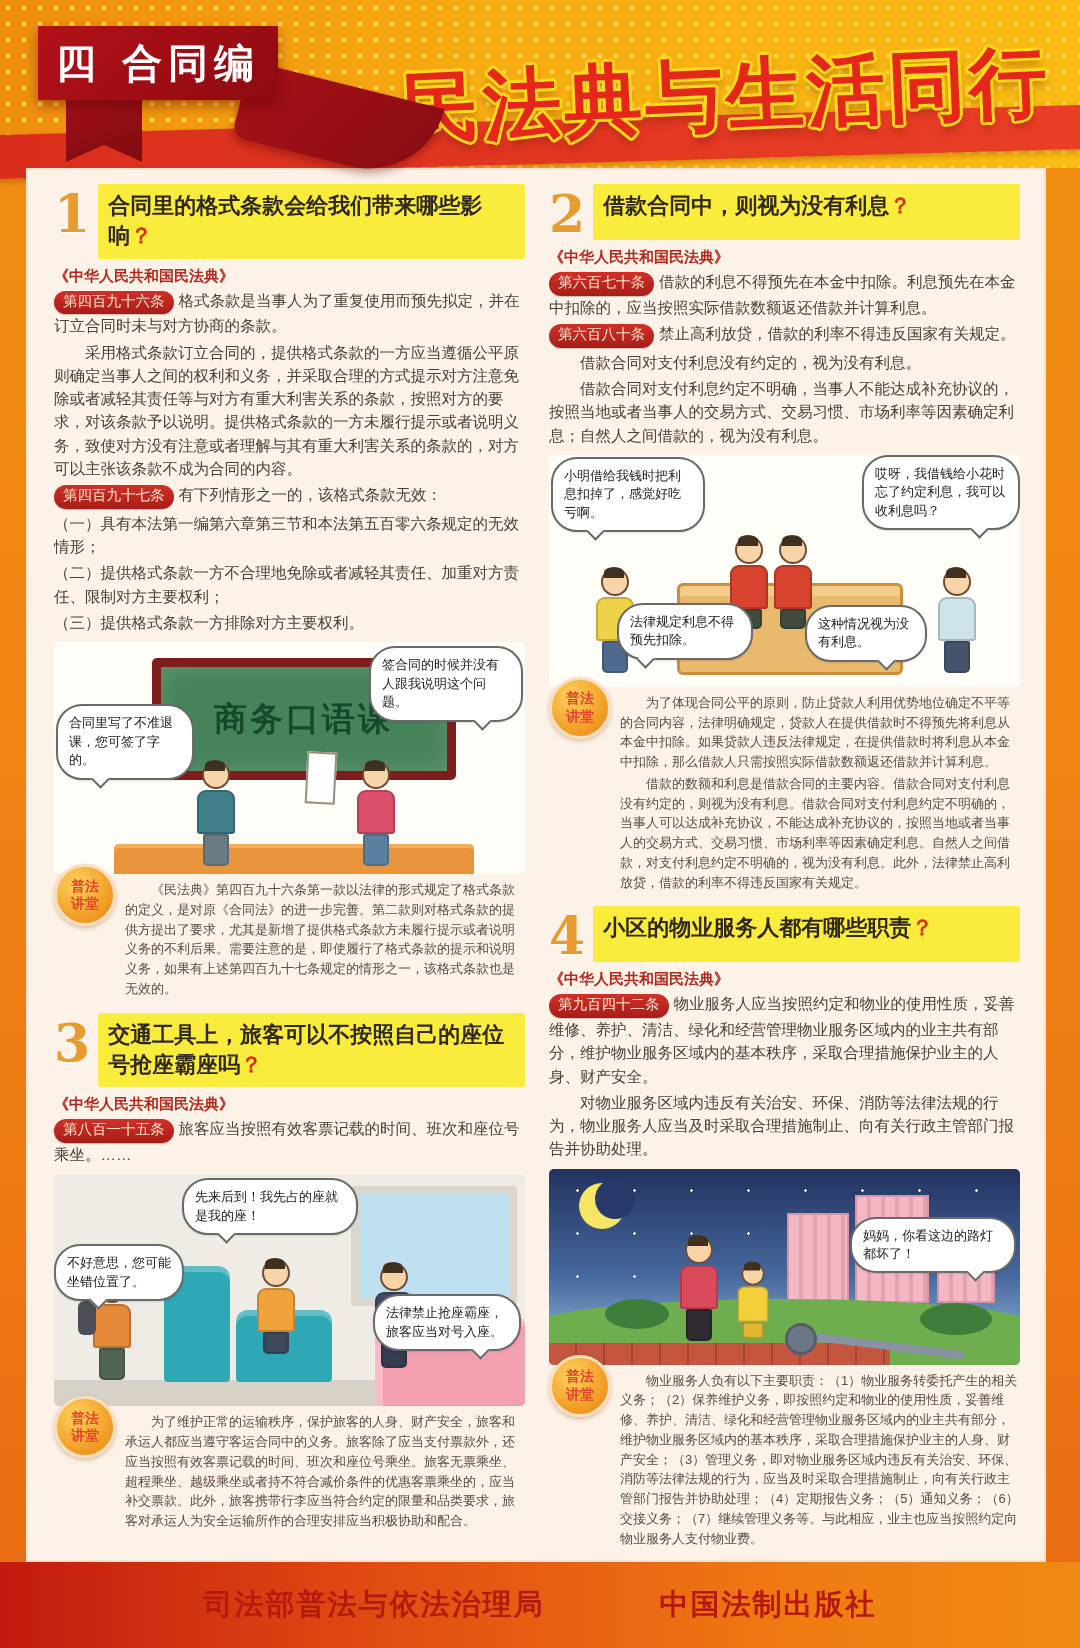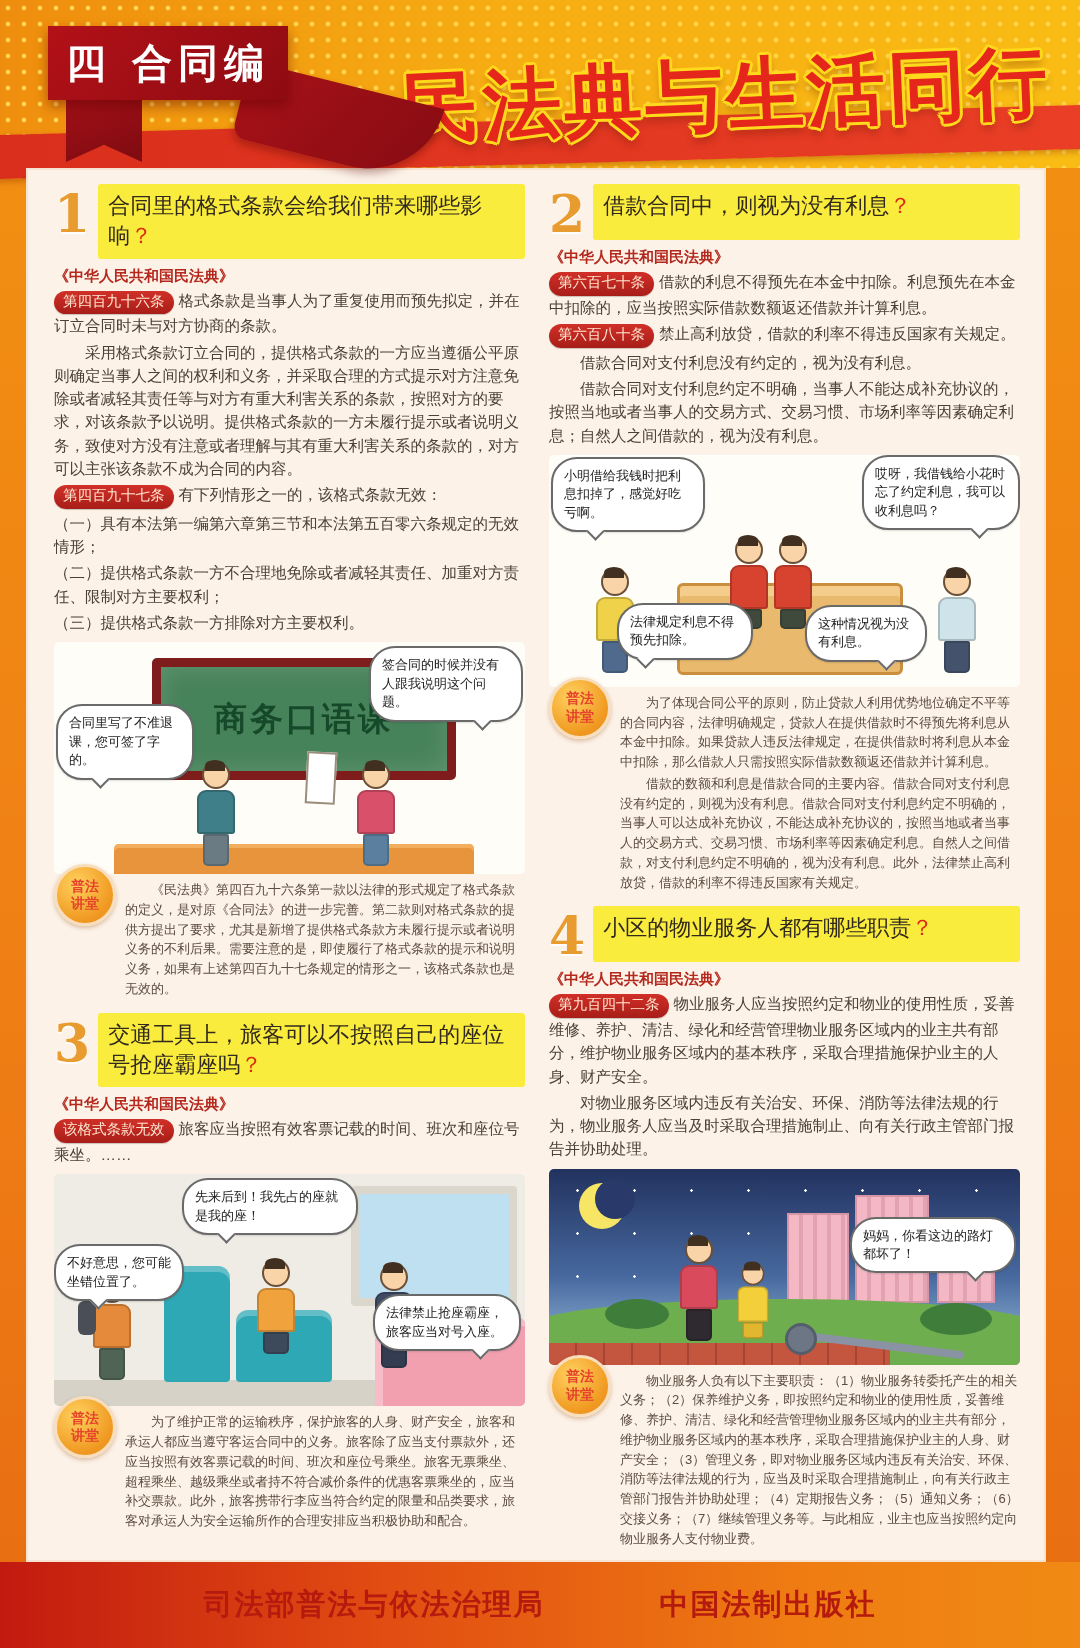--- a/index.html
+++ b/index.html
@@ -13,21 +13,21 @@
       radial-gradient(circle,#ffd34d 2px,rgba(255,211,77,0) 2.8px),
       linear-gradient(100deg,#ef8d0e 0%,#f6ac12 45%,#f9bc14 100%);
     background-size:16px 16px,100% 100%;}
   .red-band{position:absolute;top:120px;left:-20px;width:1120px;height:44px;
     background:linear-gradient(90deg,#d92e1b,#ea3f26);transform:rotate(-1.6deg);box-shadow:0 3px 6px rgba(120,20,0,.3);}
   .poster-title{position:absolute;top:44px;left:402px;font-size:78px;font-weight:900;
     color:#e5261b;letter-spacing:3px;transform:rotate(-2.5deg);white-space:nowrap;
     font-family:"DejaVu Sans",sans-serif;
     text-shadow:-3px 0 #ffd91c,3px 0 #ffd91c,0 -3px #ffd91c,0 3px #ffd91c,
       -2px -2px #ffd91c,2px 2px #ffd91c,-2px 2px #ffd91c,2px -2px #ffd91c,0 7px 8px rgba(90,20,0,.35);}
-  .ribbon{position:absolute;top:26px;left:48px;width:240px;height:74px;
+  .ribbon{position:absolute;top:26px;left:38px;width:240px;height:74px;
     background:linear-gradient(135deg,#b31118,#8d0b11);
     color:#fff;font-size:40px;font-weight:bold;font-family:"DejaVu Serif",serif;
     display:flex;align-items:center;justify-content:center;letter-spacing:6px;
     box-shadow:0 6px 12px rgba(90,0,0,.45);z-index:3;}
   .ribbon-tail1{position:absolute;top:96px;left:66px;width:76px;height:66px;z-index:2;
     background:linear-gradient(160deg,#a31017,#7e0b11);
     clip-path:polygon(0 0,100% 0,100% 100%,50% 74%,0 100%);}
   .ribbon-tail2{position:absolute;top:84px;left:238px;width:200px;height:78px;z-index:2;
     background:linear-gradient(120deg,#a81118,#860c12);border-radius:0 0 100px 18px;
     transform:rotate(14deg);box-shadow:0 5px 8px rgba(90,0,0,.35);}
@@ -35,21 +35,21 @@
   
   .content{position:absolute;top:168px;left:26px;width:1020px;bottom:86px;
     background:#fcf2e7;overflow:hidden;box-shadow:inset 0 0 0 2px #f6e3d2;}
   .cols{display:flex;gap:24px;padding:12px 26px 8px 28px;}
   .col{width:471px;box-sizing:border-box;}
 
   
   .q{display:flex;align-items:stretch;margin:4px 0 8px;}
   .qnum{font-family:"DejaVu Serif",serif;font-weight:900;font-size:52px;line-height:1;
     color:#e89b2e;padding:4px 8px 0 0;text-shadow:0 2px 0 rgba(255,255,255,.85);}
-  .qtitle{flex:1;background:#f9ec3c;color:#31281e;font-weight:400;font-size:22px;
+  .qtitle{flex:1;background:#f9ec3c;color:#31281e;font-weight:700;font-size:22px;
     line-height:1.38;padding:7px 10px;border-radius:3px;}
   .qmark{color:#dd2a14;}
 
   .source{color:#b5281e;font-weight:bold;font-size:15px;margin:6px 0 3px;
     font-family:"Liberation Serif",serif;}
   .badge{display:inline-block;background:linear-gradient(#d03028,#a81d18);color:#ffe4cd;
     border-radius:999px;padding:0 9px 2px;font-size:14.5px;margin-right:5px;
     box-shadow:0 1px 1px rgba(0,0,0,.2);white-space:nowrap;}
   p.law{margin:3px 0;font-size:15.5px;line-height:1.5;color:#4c4038;}
   p.indent{text-indent:2em;}
@@ -195,21 +195,21 @@
           <div class="ltext">
               <p>《民法典》第四百九十六条第一款以法律的形式规定了格式条款的定义，是对原《合同法》的进一步完善。第二款则对格式条款的提供方提出了要求，尤其是新增了提供格式条款方未履行提示或者说明义务的不利后果。需要注意的是，即使履行了格式条款的提示和说明义务，如果有上述第四百九十七条规定的情形之一，该格式条款也是无效的。</p>
             </div>
         </div>
 
         <div class="q">
           <div class="qnum">3</div>
           <div class="qtitle"><span>交通工具上，旅客可以不按照自己的座位号抢座霸座吗</span><span class="qmark">？</span></div>
         </div>
         <div class="source">《中华人民共和国民法典》</div>
-        <p class="law"><span class="badge">该格式条款无效</span><span>旅客应当按照有效客票记载的时间、班次和座位号乘坐。……</span></p>
+        <p class="law"><span class="badge">第八百一十五条</span><span>旅客应当按照有效客票记载的时间、班次和座位号乘坐。……</span></p>
 
         <div class="scene sc3">
           <div class="bus-window"></div>
           <div class="bus-floor"></div>
           <div class="seat" style="left:110px;bottom:24px;width:66px;height:116px;"></div>
           <div class="seat" style="left:182px;bottom:24px;width:96px;height:72px;"></div>
           <div class="seat-pink"></div>
           <div class="fig" style="left:36px;bottom:26px;">
             <div class="hat"></div>
             <div class="pack"></div>

